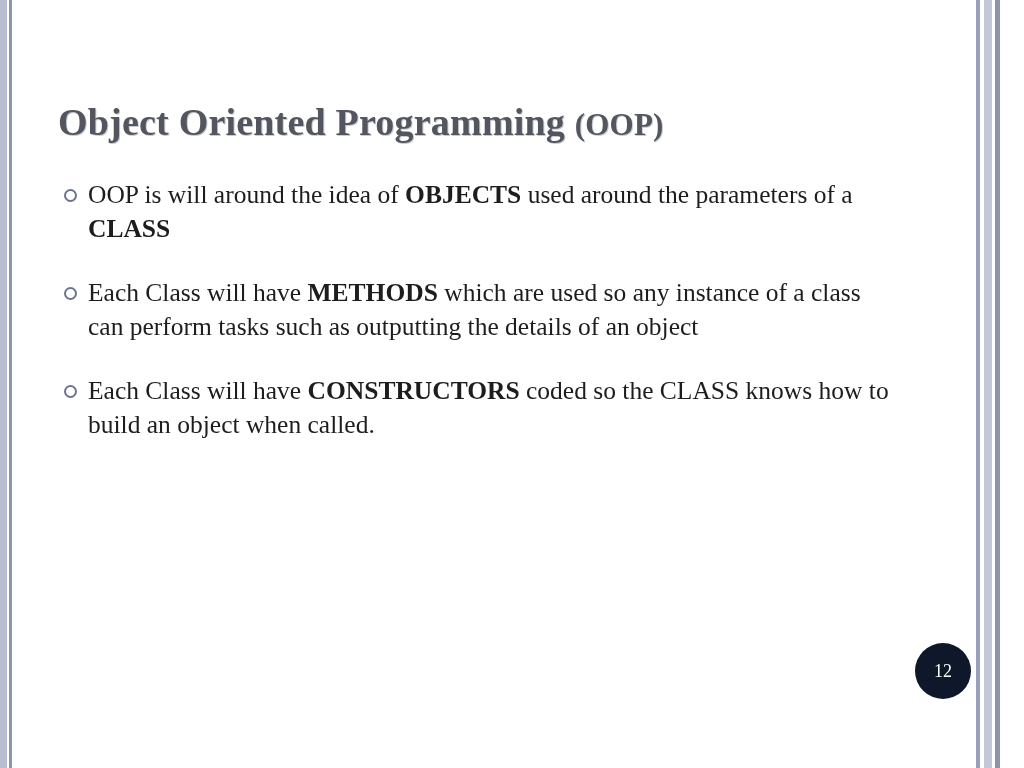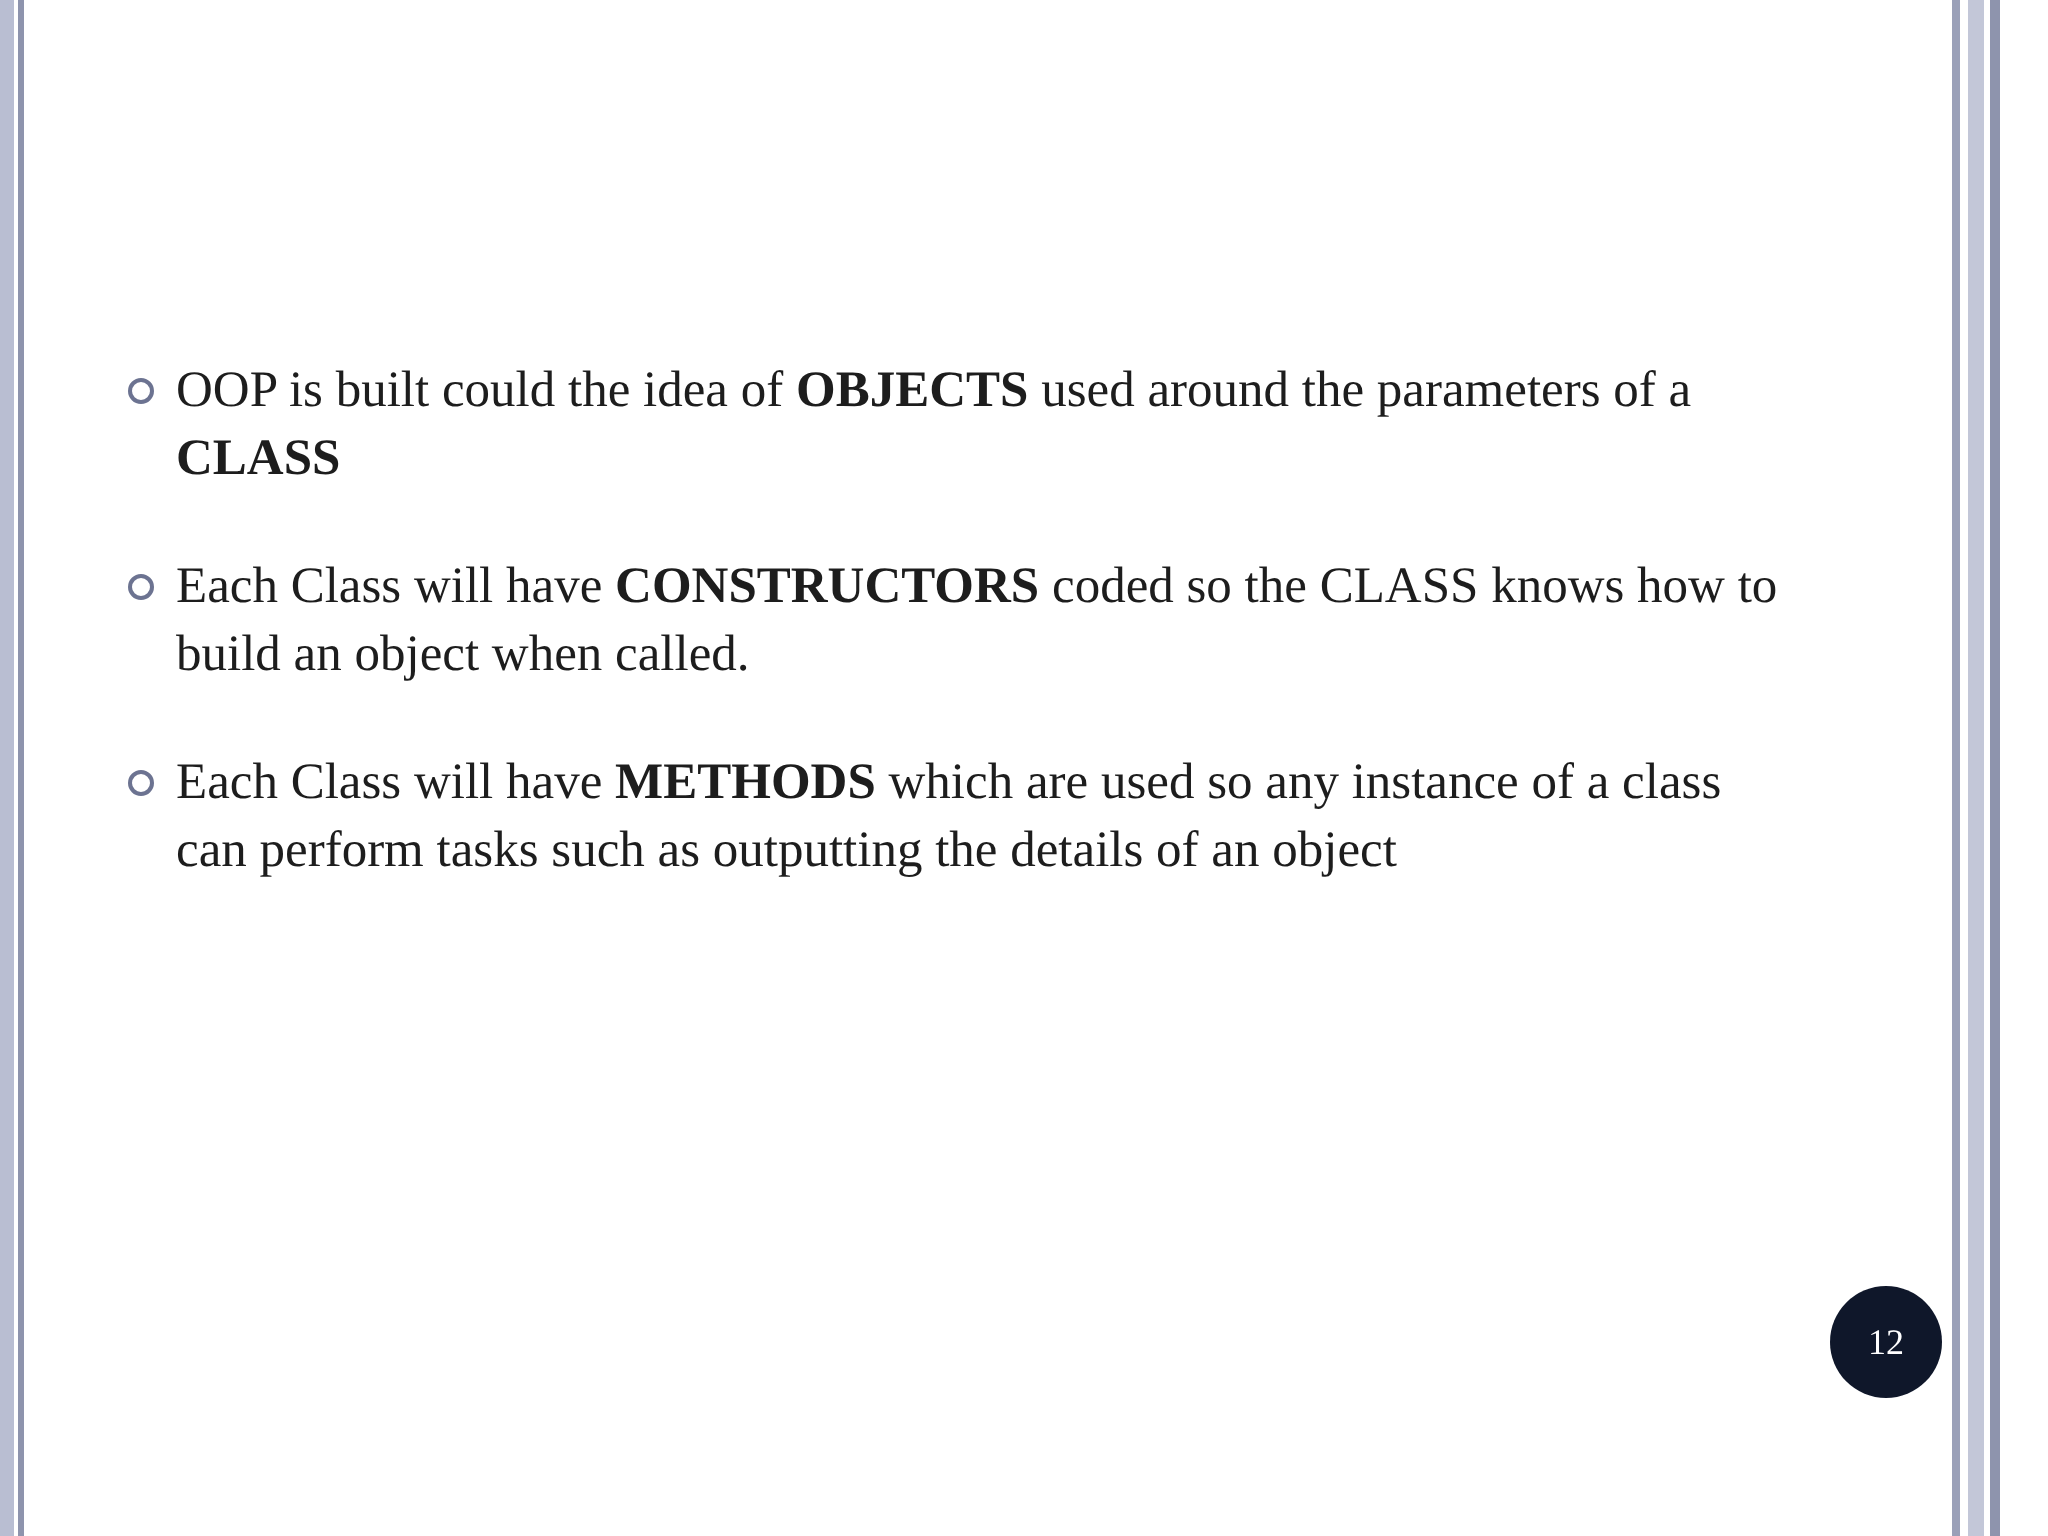--- a/index.html
+++ b/index.html
@@ -141,37 +141,40 @@
 <div class="slide-canvas">
 
   <div class="left-bar-outer"></div>
   <div class="left-bar-inner"></div>
 
   <div class="right-bar-1"></div>
   <div class="right-bar-2"></div>
   <div class="right-bar-3"></div>
   <div class="right-bar-4"></div>
 
+  <div class="slide-title">
+    <span>Object Oriented Programming </span><span class="small-caps">(OOP)</span>
+  </div>
 
   <div class="body-list">
       <div class="bullet-row">
         <div class="bullet-marker">
           <span class="bullet-circle"></span>
         </div>
-        <div class="bullet-text"><span>OOP is built could the idea of </span><b>OBJECTS</b><span> used around the parameters of a </span><b>CLASS</b></div>
+        <div class="bullet-text"><span>OOP is will around the idea of </span><b>OBJECTS</b><span> used around the parameters of a </span><b>CLASS</b></div>
+      </div>
+      <div class="bullet-row">
+        <div class="bullet-marker">
+          <span class="bullet-circle"></span>
+        </div>
+        <div class="bullet-text"><span>Each Class will have </span><b>METHODS</b><span> which are used so any instance of a class can perform tasks such as outputting the details of an object</span></div>
       </div>
       <div class="bullet-row">
         <div class="bullet-marker">
           <span class="bullet-circle"></span>
         </div>
         <div class="bullet-text"><span>Each Class will have </span><b>CONSTRUCTORS</b><span> coded so the CLASS knows how to build an object when called.</span></div>
-      </div>
-      <div class="bullet-row">
-        <div class="bullet-marker">
-          <span class="bullet-circle"></span>
-        </div>
-        <div class="bullet-text"><span>Each Class will have </span><b>METHODS</b><span> which are used so any instance of a class can perform tasks such as outputting the details of an object</span></div>
       </div>
     </div>
 
   <div class="page-number">12</div>
 
 </div>
 
 </body></html>

